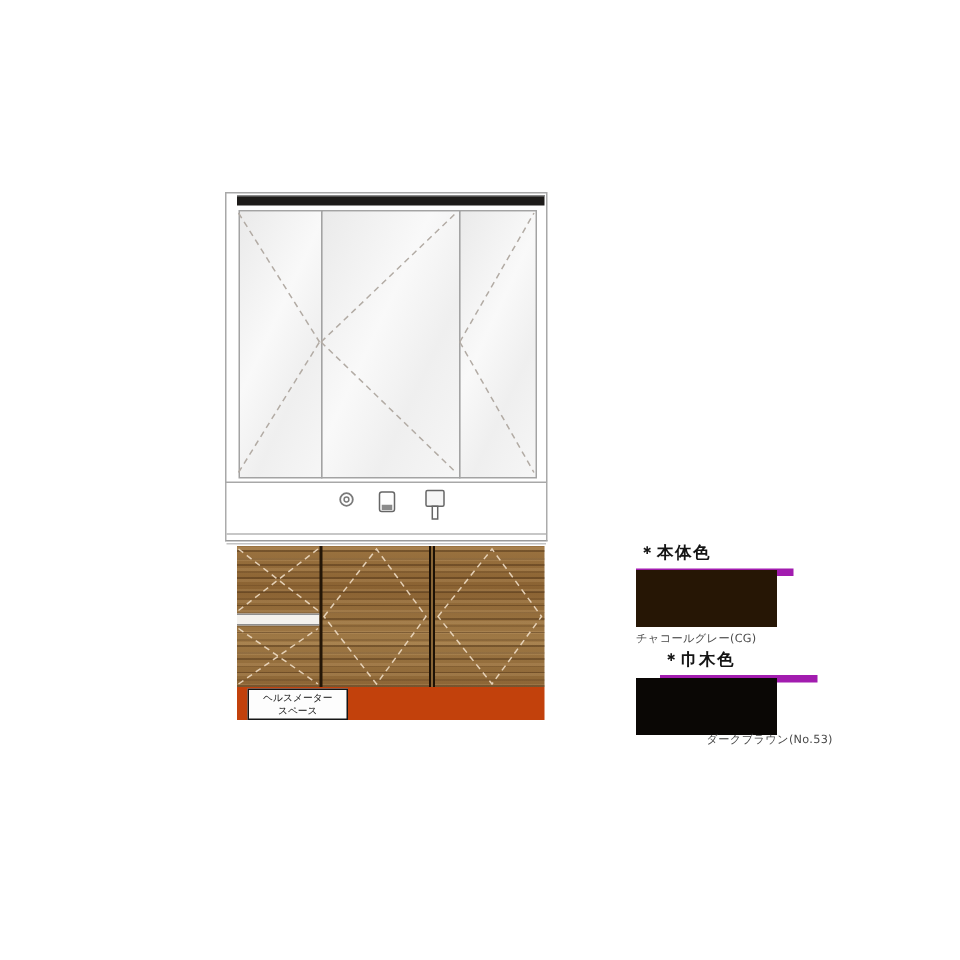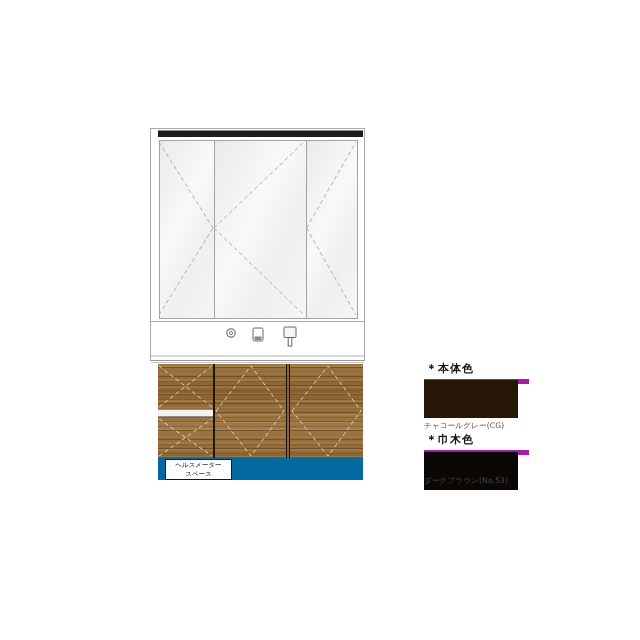--- a/index.html
+++ b/index.html
@@ -45,27 +45,27 @@
   .overlay{position:absolute;left:0;top:0;pointer-events:none;}
 
   
   .note{position:absolute;left:136px;top:502px;font-size:13px;font-weight:600;
         color:#3e3e3e;letter-spacing:0.5px;white-space:nowrap;}
 
   
   .sw-heading{position:absolute;left:424px;width:105px;font-size:11px;font-weight:600;color:#141414;
               letter-spacing:1px;padding:0 0 3px 2px;border-bottom:5px solid #a21caf;box-sizing:border-box;}
   .sw-h1{top:361px;}
-  .sw-h2{top:432px;}
+  .sw-h2{top:432px;margin-left:16px;}
   .sw-box{position:absolute;left:424px;width:94px;height:38px;}
   .sw-b1{top:380px;}
   .sw-b2{top:452px;}
   .sw-caption{position:absolute;left:424px;font-size:7.5px;color:#4a4a4a;letter-spacing:0.2px;white-space:nowrap;}
   .sw-c1{top:421px;}
-  .sw-c2{top:476px;}
+  .sw-c2{top:488px;margin-left:47px;}
 </style>
 </head>
 <body>
 
 <div class="stage">
 
   <div class="vanity">
 
     <div class="mirror-unit">
       <div class="top-strip" style="background-color: rgb(29, 27, 25);"></div>
@@ -75,21 +75,21 @@
     </div>
 
     <div class="counter"></div>
 
     <div class="cabinet">
       <div class="drawer-gap"></div>
       <div class="cab-div1"></div>
       <div class="cab-div2"></div>
     </div>
 
-    <div class="kick" style="background-color: #0369a1;">
+    <div class="kick" style="background-color: #c2410c;">
       <div class="hm-label">
         <div>ヘルスメーター</div>
         <div>スペース</div>
       </div>
     </div>
 
     <svg class="overlay" width="215" height="354" viewBox="0 0 215 354">
 
       <g stroke="#b2aba4" stroke-width="1" fill="none" stroke-dasharray="4 3">
         <path d="M9 14 L63 100"></path>

